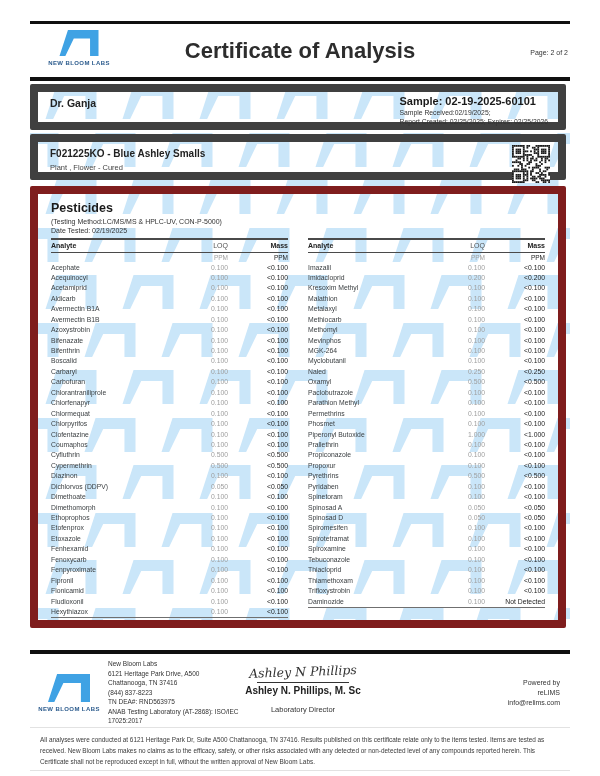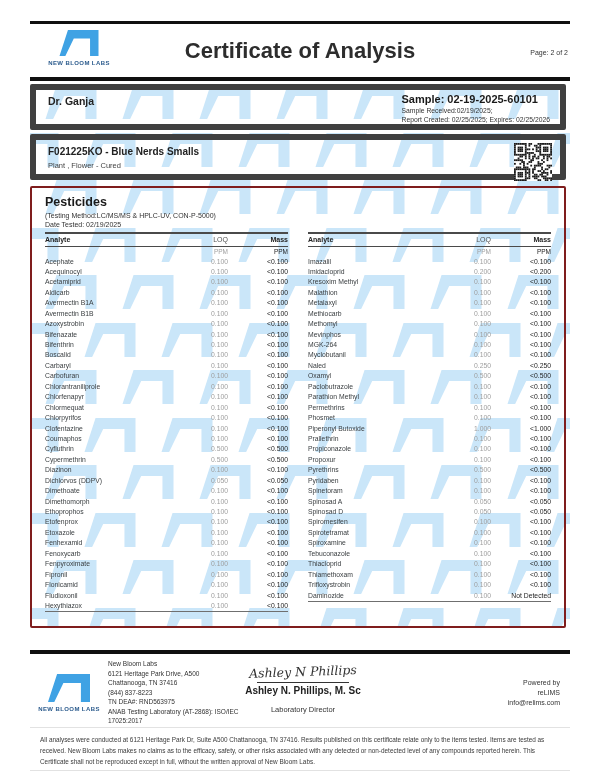--- a/index.html
+++ b/index.html
@@ -14,35 +14,35 @@
   .r1{top:21px;height:3px;}
   .r2{top:77px;height:4px;}
   .r3{top:650px;height:4px;}
   .logo-head{position:absolute;left:44px;top:30px;width:70px;text-align:center;}
   .logo-label{font-size:6px;font-weight:bold;color:#2a5a8c;letter-spacing:.4px;white-space:nowrap;}
   .title{position:absolute;left:0;top:38px;width:600px;text-align:center;
          font-size:22px;font-weight:600;color:#2d2d2d;}
   .page-label{position:absolute;right:32px;top:49px;font-size:7px;color:#333;}
 
   
-  .ibox{position:absolute;left:30px;width:536px;border:6px solid #404040;border-radius:2px;
+  .ibox{position:absolute;left:30px;width:536px;border:8px solid #404040;border-radius:2px;
         background:transparent;box-sizing:border-box;}
   .box1{top:84px;height:46px;}
   .box2{top:134px;height:46px;}
   .client{position:absolute;left:12px;top:5px;font-size:10.5px;font-weight:600;color:#222;}
   .sampleblock{position:absolute;right:10px;top:3px;text-align:left;}
   .sample-id{font-size:11px;font-weight:bold;color:#1a1a1a;}
   .sample-sub{font-size:6.8px;color:#333;margin-top:2px;}
   .item-code{position:absolute;left:12px;top:6px;font-size:10px;font-weight:600;color:#222;}
   .item-type{position:absolute;left:12px;top:21px;font-size:7.5px;color:#444;}
   #qr{position:absolute;right:8px;top:3px;width:38px;height:38px;background:#fff;}
 
   
   .pbox{position:absolute;left:30px;top:186px;width:536px;height:442px;
-        border:2px solid #7f1d1d;border-radius:2px;box-sizing:border-box;padding:7px 13px;}
+        border:8px solid #7f1d1d;border-radius:2px;box-sizing:border-box;padding:7px 13px;}
   .ptitle{font-size:12.5px;font-weight:bold;color:#1a1a1a;}
   .pmethod{font-size:7px;color:#333;margin-top:3px;}
   .pdate{font-size:7px;color:#333;margin-top:2px;margin-bottom:4px;}
   .tables{display:flex;gap:20px;}
   .ptable{flex:1;min-width:0;}
   .thead{display:flex;height:12px;line-height:12px;font-size:7px;
          border-top:2px solid #4a4a4a;border-bottom:1px solid #4a4a4a;}
   .thead .c-an{font-weight:bold;color:#222;}
   .thead .c-loq{color:#555;}
   .thead .c-mass{font-weight:bold;color:#222;}
@@ -362,21 +362,21 @@
     <div class="ibox box1">
       <div class="client">Dr. Ganja</div>
       <div class="sampleblock">
         <div class="sample-id">Sample: 02-19-2025-60101</div>
         <div class="sample-sub">Sample Received:02/19/2025;</div>
         <div class="sample-sub">Report Created: 02/25/2025; Expires: 02/25/2026</div>
       </div>
     </div>
 
     <div class="ibox box2">
-      <div class="item-code">F021225KO - Blue Nerds Smalls</div>
+      <div class="item-code">F021225KO - Blue Ashley Smalls</div>
       <div class="item-type">Plant , Flower - Cured</div>
       <svg id="qr" viewBox="0 0 37.8 37.8" fill="#1a1a1a">
           <rect x="0.0" y="0.0" width="1.8" height="1.8"></rect>
           <rect x="1.8" y="0.0" width="1.8" height="1.8"></rect>
           <rect x="3.6" y="0.0" width="1.8" height="1.8"></rect>
           <rect x="5.4" y="0.0" width="1.8" height="1.8"></rect>
           <rect x="7.2" y="0.0" width="1.8" height="1.8"></rect>
           <rect x="9.0" y="0.0" width="1.8" height="1.8"></rect>
           <rect x="10.8" y="0.0" width="1.8" height="1.8"></rect>
           <rect x="14.4" y="0.0" width="1.8" height="1.8"></rect>

